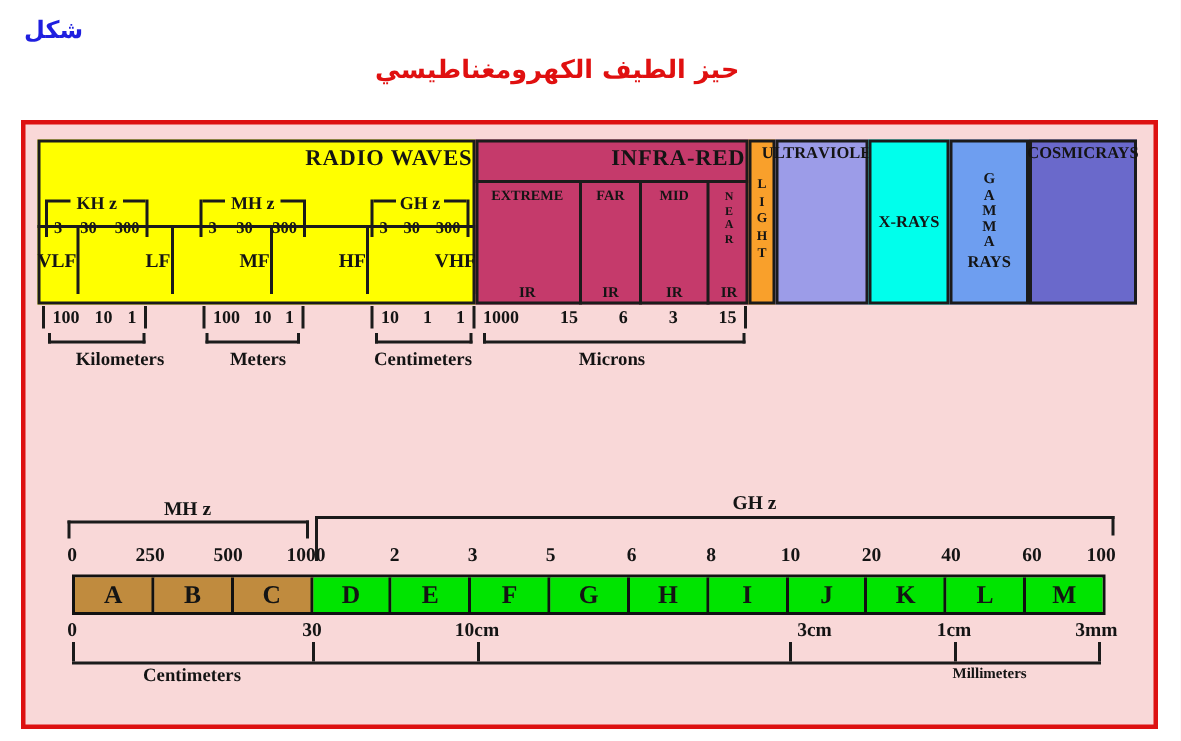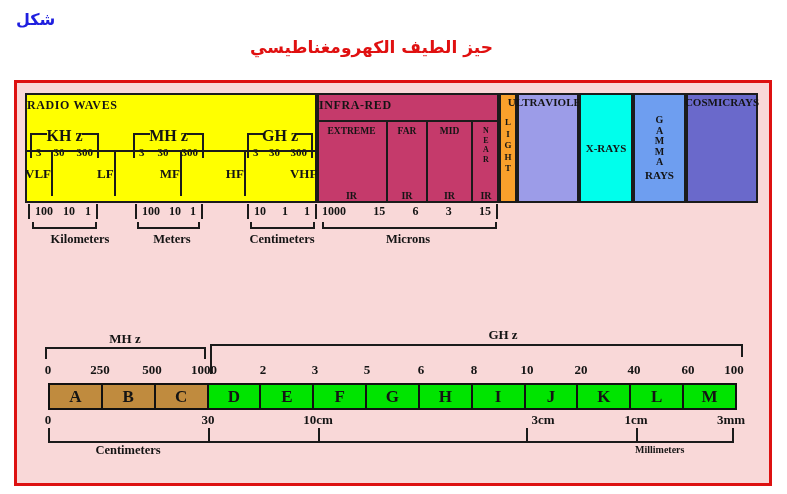--- a/index.html
+++ b/index.html
@@ -21,26 +21,26 @@
     border:3px solid var(--board-border,#dd1111); background:var(--board-bg,#f9d8d8);
   }
   .sec { position:absolute; top:10px; height:110px; box-sizing:border-box; border:2px solid #1b1b1b; }
   .sec.radio  { left:8px;   width:292px; background:var(--radio-yellow,#ffff00); }
   .sec.ir     { left:300px; width:182px; background:var(--infrared-crimson,#c53a6b); }
   .sec.light  { left:482px; width:18px;  background:var(--light-orange,#f9a02b); text-align:center; }
   .sec.uv     { left:500px; width:62px;  background:var(--uv-purple,#9c9ce8); }
   .sec.xray   { left:562px; width:54px;  background:var(--xray-cyan,#00ffec); }
   .sec.gamma  { left:616px; width:53px;  background:var(--gamma-blue,#6e9ef0); }
   .sec.cosmic { left:669px; width:72px;  background:var(--cosmic-blue,#6a69cb); }
-  .sec-title { text-align:left; font-size:12px; padding-top:3px; letter-spacing:0.6px; }
+  .sec-title { text-align:right; font-size:15px; padding-top:3px; letter-spacing:0.6px; }
   
   .freq-bracket { position:absolute; top:50px; height:25px; border-left:2px solid #1b1b1b; border-right:2px solid #1b1b1b; box-sizing:border-box; }
   .freq-bracket::before,.freq-bracket::after { content:""; position:absolute; top:0; width:15px; height:2px; background:#1b1b1b; }
   .freq-bracket::before { left:0; } .freq-bracket::after { right:0; }
-  .fb-label { position:absolute; top:-4px; left:0; right:0; text-align:center; font-size:16px; line-height:13px; }
+  .fb-label { position:absolute; top:-4px; left:0; right:0; text-align:center; font-size:12px; line-height:13px; }
   .fb-nums { position:absolute; bottom:0; left:4px; right:4px; display:flex; justify-content:space-between; font-size:11px; line-height:11px; }
   .radio-bands { position:absolute; left:8px; top:67px; width:292px; height:46px; display:flex; border-top:2px solid #1b1b1b; box-sizing:border-box;gap:44px; }
   .radio-bands .cell { flex:1; display:flex; align-items:center; justify-content:center; font-size:13px; border-right:2px solid #1b1b1b; }
   .radio-bands .cell:last-child { border-right:none; }
   
   .ir-row { position:absolute; left:300px; top:37px; width:182px; height:83px; display:flex; border-top:2px solid #1b1b1b; box-sizing:border-box; }
   .ir-cell { box-sizing:border-box; border-right:2px solid #1b1b1b; display:flex; flex-direction:column; justify-content:space-between; align-items:center; padding:4px 0 2px 0; }
   .ir-cell:last-child { border-right:none; }
   .ir-name { font-size:9.5px; line-height:10px; text-align:center; }
   .ir-name.vert { font-size:8px; line-height:9.5px; }

